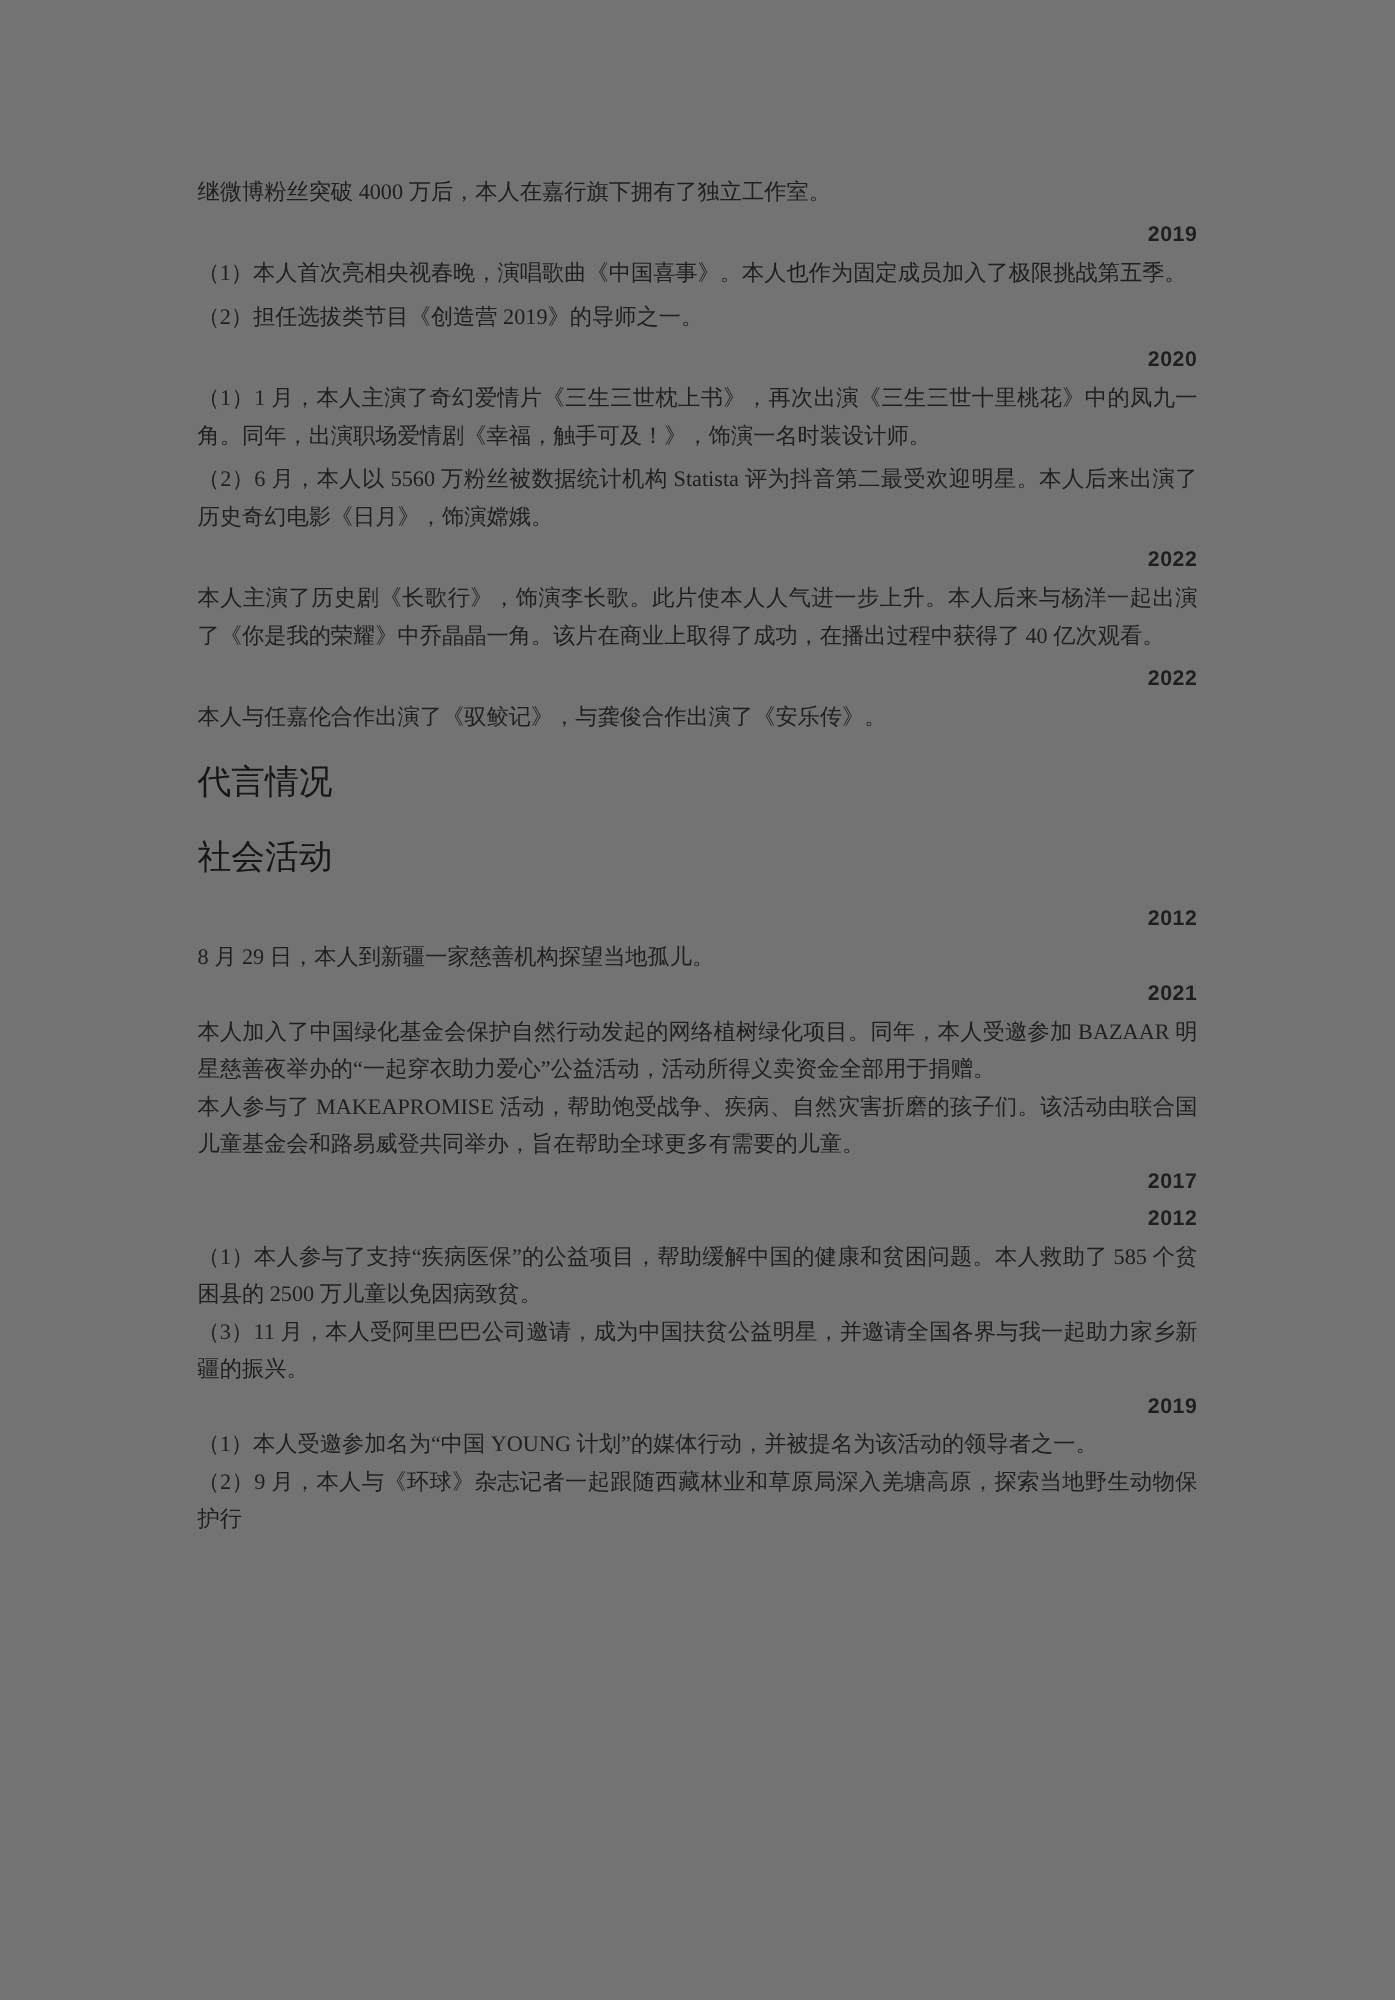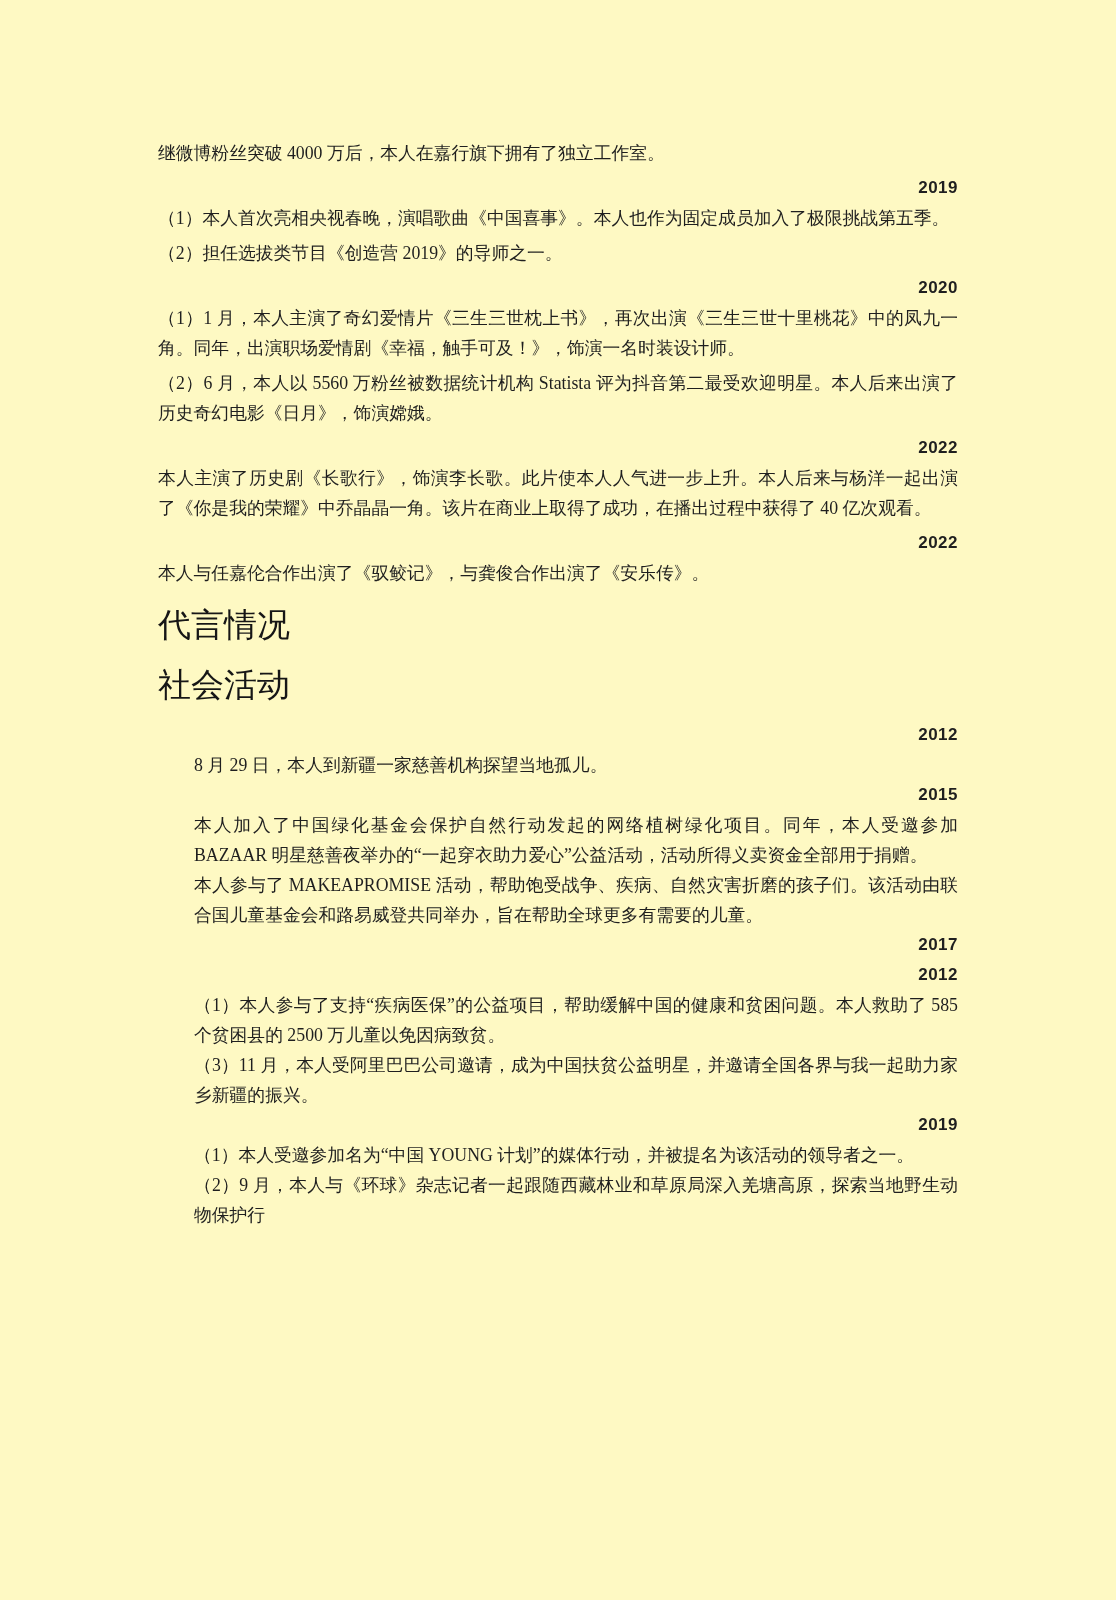--- a/index.html
+++ b/index.html
@@ -4,21 +4,21 @@
 <style>
   html, body {
     margin: 0;
     padding: 0;
     background: #ffffff;
   }
   .page {
     position: relative;
     width: 1116px;
     height: 1600px;
-    background: #fef9c3;
+    background: #737373;
     overflow: hidden;
     font-family: "Liberation Serif", serif;
     color: #1f1f1f;
     text-decoration: underline;
   }
   .content {
     position: absolute;
     left: 158px;
     top: 138px;
     width: 800px;
@@ -38,27 +38,26 @@
     font-size: 17px;
     line-height: 30px;
     letter-spacing: 0.5px;
     color: #1f1f1f;
     text-align: right;
   }
   .section-heading {
     margin: 14px 0 10px 0;
     font-family: "Liberation Serif", serif;
     font-weight: 400;
-    font-size: 33px;
+    font-size: 27px;
     line-height: 46px;
     color: #161616;
   }
   .social-block {
     margin-top: 12px;
-    margin-left: 36px;
   }
   .social-block .body-para,
   .social-block .year-label {
     margin: 0;
   }
 </style>
 </head>
 <body>
 
 <div class="page">
@@ -81,21 +80,21 @@
     <p class="body-para">本人与任嘉伦合作出演了《驭鲛记》，与龚俊合作出演了《安乐传》。</p>
 
     <h1 class="section-heading">代言情况</h1>
 
     <h1 class="section-heading">社会活动</h1>
 
     <div class="social-block">
       <div class="year-label">2012</div>
       <p class="body-para">8 月 29 日，本人到新疆一家慈善机构探望当地孤儿。</p>
 
-      <div class="year-label">2015</div>
+      <div class="year-label">2021</div>
       <p class="body-para">本人加入了中国绿化基金会保护自然行动发起的网络植树绿化项目。同年，本人受邀参加 BAZAAR 明星慈善夜举办的“一起穿衣助力爱心”公益活动，活动所得义卖资金全部用于捐赠。</p>
 
       <p class="body-para">本人参与了 MAKEAPROMISE 活动，帮助饱受战争、疾病、自然灾害折磨的孩子们。该活动由联合国儿童基金会和路易威登共同举办，旨在帮助全球更多有需要的儿童。</p>
 
       <div class="year-label">2017</div>
 
       <div class="year-label">2012</div>
       <p class="body-para">（1）本人参与了支持“疾病医保”的公益项目，帮助缓解中国的健康和贫困问题。本人救助了 585 个贫困县的 2500 万儿童以免因病致贫。</p>
       <p class="body-para">（3）11 月，本人受阿里巴巴公司邀请，成为中国扶贫公益明星，并邀请全国各界与我一起助力家乡新疆的振兴。</p>
 

